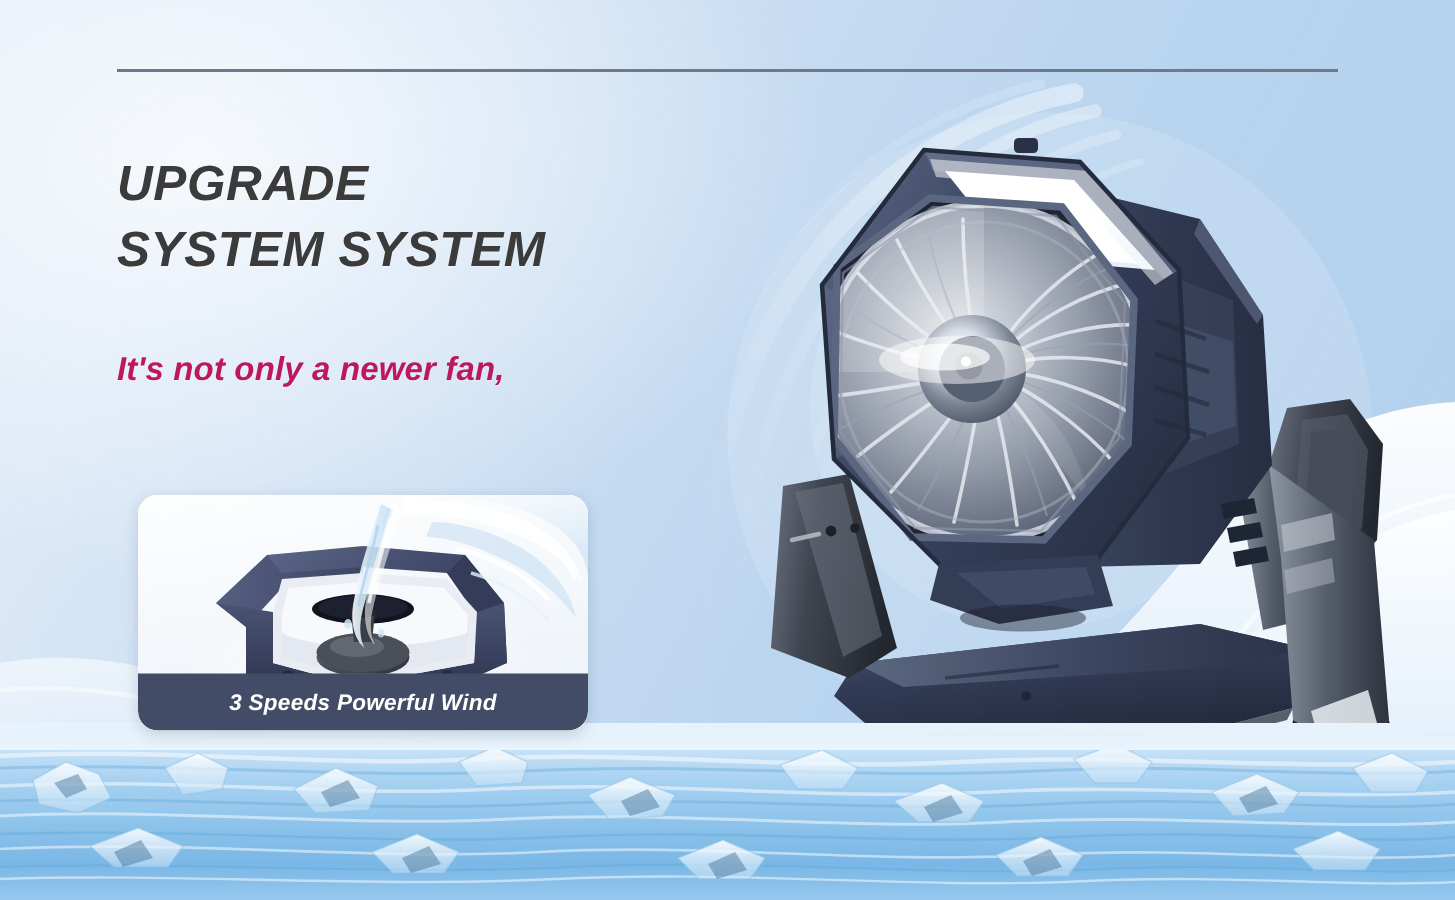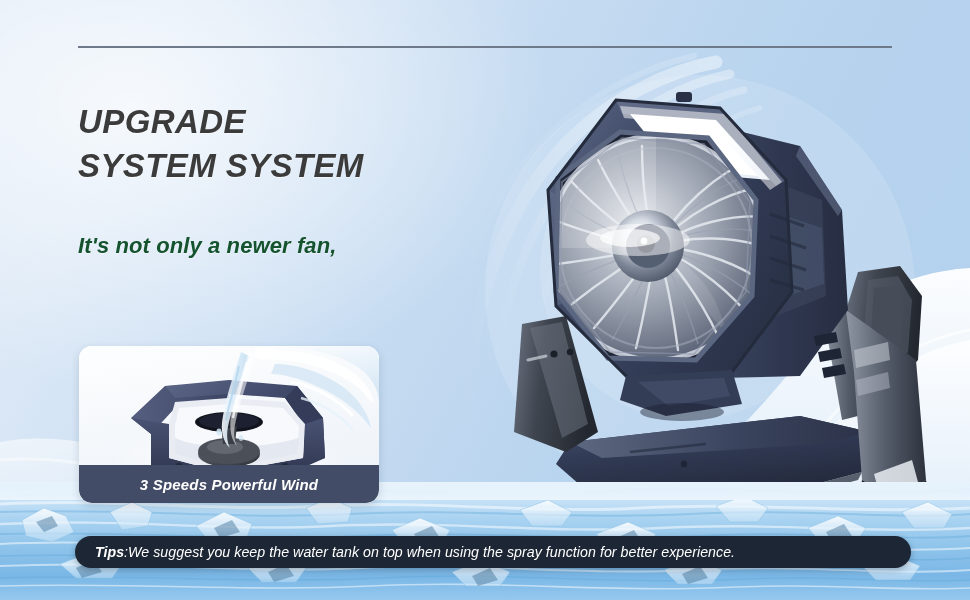--- a/index.html
+++ b/index.html
@@ -68,37 +68,36 @@
     font-size:33px;
     font-weight:bold;
     letter-spacing:.4px;
     line-height:1.33;
     text-shadow:0 1px 1px rgba(255,255,255,.55);
   }
   .headline .l2 { display:block; }
 
   .subcopy {
     position:absolute; left:78px; top:230px;
-    color:#14532d;
+    color:#be185d;
     font-size:22px;
     font-weight:bold;
     line-height:1.42;
     letter-spacing:.1px;
     text-shadow:0 1px 1px rgba(255,255,255,.5);
   }
   .subcopy .l2 { display:block; }
 
   
   .card {
-    position:absolute; left:79px; top:330px; width:300px; height:157px;
+    position:absolute; left:92px; top:330px; width:300px; height:157px;
     border-radius:13px;
     background:linear-gradient(160deg,#fbfcfe 0%, #f2f6fb 55%, #e9eff7 100%);
     box-shadow:0 3px 9px rgba(40,60,90,.18), 0 0 0 1px rgba(255,255,255,.6) inset;
     overflow:hidden;
-    margin-top:16px;
   }
   .card-art { position:absolute; left:0; top:0; width:300px; height:157px; }
   .card-caption {
     position:absolute; left:0; bottom:0; width:300px; height:38px;
     background:#434c66;
     border-radius:0 0 13px 13px;
     display:flex; align-items:center; justify-content:center;
     color:#ffffff;
     font-size:15px;
     font-weight:bold;
@@ -514,19 +513,14 @@
       <path d="M222 52 C 244 58 262 70 274 84" stroke="#e7f2fb" stroke-width="2.4" fill="none" opacity=".8"></path>
       <path d="M240 12 C 264 22 282 38 292 56" stroke="#ffffff" stroke-width="2" fill="none" opacity=".7"></path>
 
       <path d="M176 2 C 186 0 196 2 202 8 C 194 12 184 14 176 12 Z" fill="#ffffff" opacity=".9"></path>
 
       <ellipse cx="150" cy="128" rx="86" ry="9" fill="#c8d2e0" opacity=".45"></ellipse>
     </svg>
     <div class="card-caption">3 Speeds Powerful Wind</div>
   </div>
 
-  <div class="tips">
-    <b>Tips</b>
-      <span>: </span>
-      <span>We suggest you keep the water tank on top when using the spray function for better experience.</span>
-  </div>
 
 </div>
 
 </body></html>

